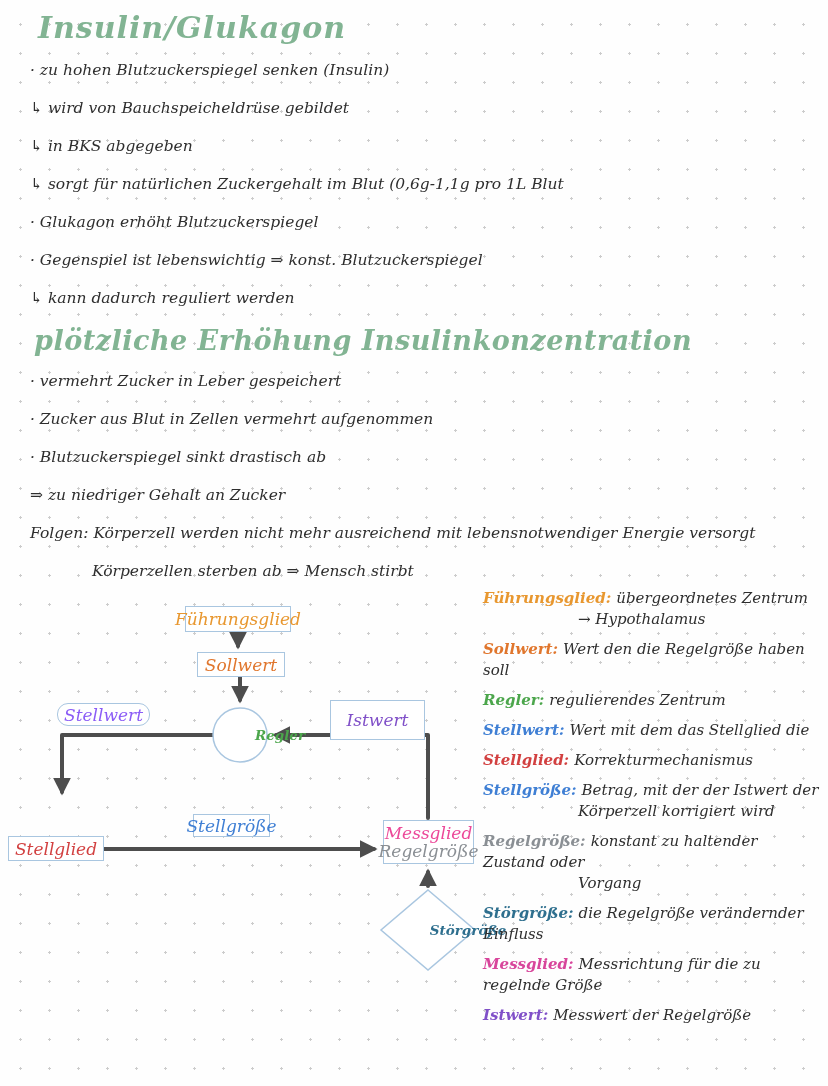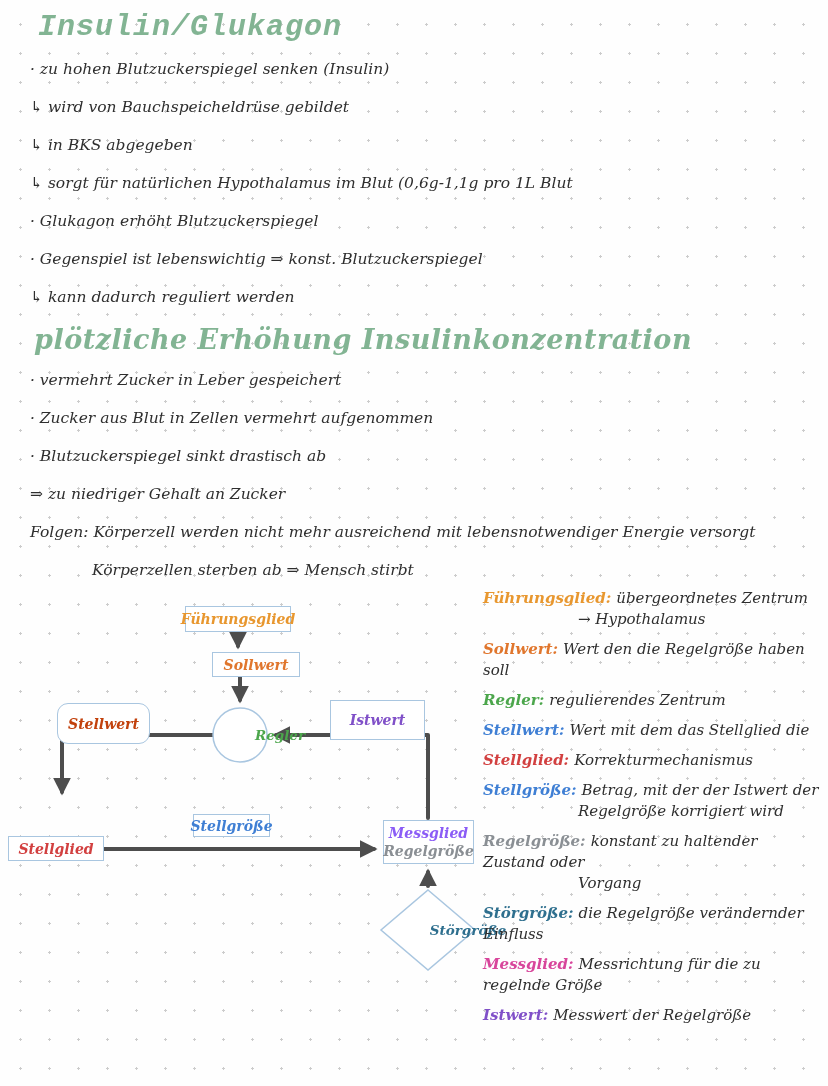--- a/index.html
+++ b/index.html
@@ -39,22 +39,22 @@
   }
   .notes p.indent { padding-left: 62px; }
   svg.arrows { position: absolute; left: 0; top: 580px; }
   .dbox {
     position: absolute;
     border: 1.3px solid #a9c6e0;
     background: #ffffff;
     display: flex;
     align-items: center;
     justify-content: center;
-    font-size: 14px;
-    font-weight: bold;
+    font-size: 17px;
+    font-weight: normal;
     box-sizing: border-box;
     white-space: nowrap;
   }
   .dlabel {
     position: absolute;
     display: flex;
     align-items: center;
     justify-content: center;
     font-size: 13.5px;
     font-weight: bold;
@@ -77,27 +77,27 @@
   .def .dtext { color: #2e2e2e; }
   .def .dline2 { padding-left: 95px; color: #2e2e2e; }
   .def .dline2:empty { display: none; }
 </style>
 </head>
 <body>
 
 <div class="page">
 
   <div class="content">
-    <h1 class="title" style="color: rgb(130, 180, 147); font-family: Liberation Mono, monospace;">Insulin/Glukagon</h1>
+    <h1 class="title" style="color: rgb(130, 180, 147);">Insulin/Glukagon</h1>
 
     <div class="notes">
       <p>· zu hohen Blutzuckerspiegel senken (Insulin)</p>
       <p>↳ wird von Bauchspeicheldrüse gebildet</p>
       <p>↳ in BKS abgegeben</p>
-      <p>↳ sorgt für natürlichen Hypothalamus im Blut (0,6g-1,1g pro 1L Blut</p>
+      <p>↳ sorgt für natürlichen Zuckergehalt im Blut (0,6g-1,1g pro 1L Blut</p>
       <p>· Glukagon erhöht Blutzuckerspiegel</p>
       <p>· Gegenspiel ist lebenswichtig ⇒ konst. Blutzuckerspiegel</p>
       <p>↳ kann dadurch reguliert werden</p>
     </div>
 
     <h2 class="heading2" style="color: rgb(130, 180, 147);">plötzliche Erhöhung Insulinkonzentration</h2>
 
     <div class="notes">
       <p>· vermehrt Zucker in Leber gespeichert</p>
       <p>· Zucker aus Blut in Zellen vermehrt aufgenommen</p>
@@ -126,28 +126,28 @@
     <line x1="104" y1="269" x2="374" y2="269" stroke="#4d4d4d" stroke-width="4" stroke-linecap="round" marker-end="url(#ah)"></line>
 
     <line x1="428" y1="306" x2="428" y2="292" stroke="#4d4d4d" stroke-width="4" stroke-linecap="round" marker-end="url(#ah)"></line>
 
     <circle cx="240" cy="155" r="27" fill="#ffffff" stroke="#a9c6e0" stroke-width="1.5"></circle>
 
     <polygon points="428,310 475,350 428,390 381,350" fill="#ffffff" stroke="#a9c6e0" stroke-width="1.5"></polygon>
   </svg>
 
   <div class="dbox" style="left: 185px; top: 606px; width: 106px; height: 26px; color: rgb(232, 151, 47);">Führungsglied</div>
-  <div class="dbox" style="left: 212px; top: 652px; width: 88px; height: 25px; color: rgb(224, 118, 45);">Sollwert</div>
+  <div class="dbox" style="left: 197px; top: 652px; width: 88px; height: 25px; color: rgb(224, 118, 45);">Sollwert</div>
   <div class="dlabel" style="left: 213px; top: 725px; width: 54px; height: 20px; color: rgb(76, 166, 76);">Regler</div>
-  <div class="dbox" style="left: 57px; top: 703px; width: 93px; height: 41px; color: #c2410c; border-radius: 11px;">Stellwert</div>
+  <div class="dbox" style="left: 57px; top: 703px; width: 93px; height: 23px; color: #8b5cf6; border-radius: 11px;">Stellwert</div>
   <div class="dbox" style="left: 330px; top: 700px; width: 95px; height: 40px; color: rgb(128, 80, 200);">Istwert</div>
   <div class="dbox" style="left: 8px; top: 836px; width: 96px; height: 25px; color: rgb(210, 64, 64);">Stellglied</div>
   <div class="dbox" style="left: 193px; top: 814px; width: 77px; height: 23px; color: rgb(63, 127, 212);">Stellgröße</div>
   <div class="dbox twoline" style="left:383px; top:820px; width:91px; height:44px;">
-    <span style="color: #8b5cf6;">Messglied</span>
+    <span style="color: #ec4899;">Messglied</span>
     <span style="color: rgb(138, 143, 148);">Regelgröße</span>
   </div>
   <div class="dlabel" style="left: 389px; top: 920px; width: 78px; height: 20px; color: rgb(46, 111, 142);">Störgröße</div>
 
   <div class="defs">
     <div class="def">
       <span class="term" style="color: rgb(232, 151, 47);">Führungsglied:</span><span class="dtext">übergeordnetes Zentrum</span>
       <div class="dline2">→ Hypothalamus</div>
     </div>
     <div class="def">
@@ -160,21 +160,21 @@
     </div>
     <div class="def">
       <span class="term" style="color: rgb(63, 127, 212);">Stellwert:</span><span class="dtext">Wert mit dem das Stellglied die</span>
     </div>
     <div class="def">
       <span class="term" style="color: rgb(210, 64, 64);">Stellglied:</span><span class="dtext">Korrekturmechanismus</span>
       
     </div>
     <div class="def">
       <span class="term" style="color: rgb(63, 127, 212); font-style: italic;">Stellgröße:</span><span class="dtext">Betrag, mit der der Istwert der</span>
-      <div class="dline2">Regelgröße korrigiert wird</div>
+      <div class="dline2">Körperzell korrigiert wird</div>
     </div>
     <div class="def">
       <span class="term" style="color: rgb(138, 143, 148);">Regelgröße:</span><span class="dtext">konstant zu haltender Zustand oder</span>
       <div class="dline2">Vorgang</div>
     </div>
     <div class="def">
       <span class="term" style="color: rgb(46, 111, 142);">Störgröße:</span><span class="dtext">die Regelgröße verändernder Einfluss</span>
       
     </div>
     <div class="def">

